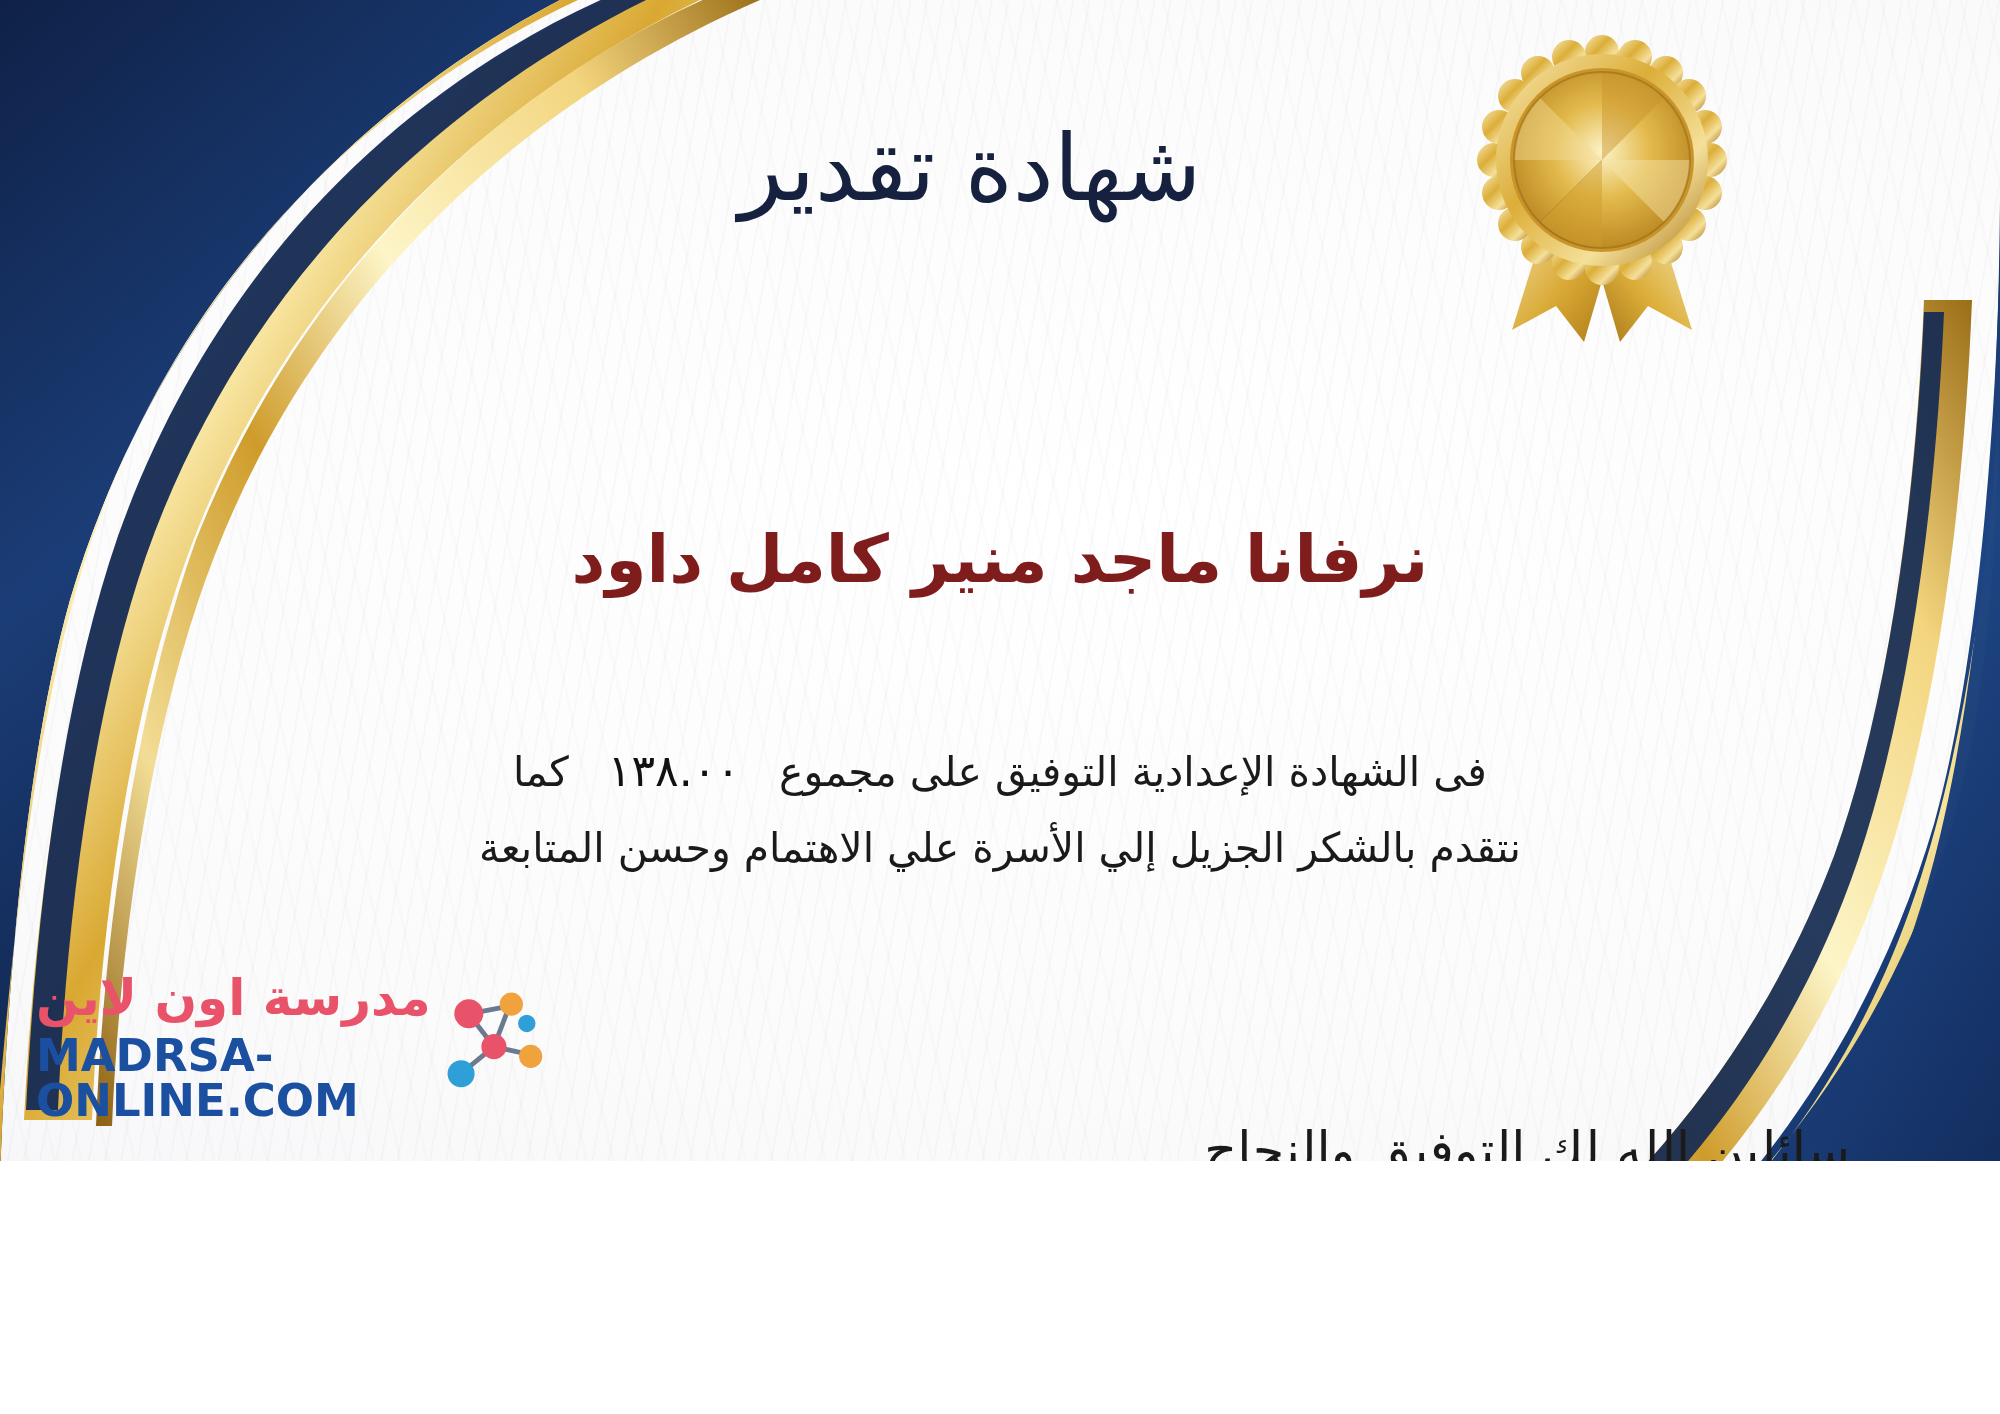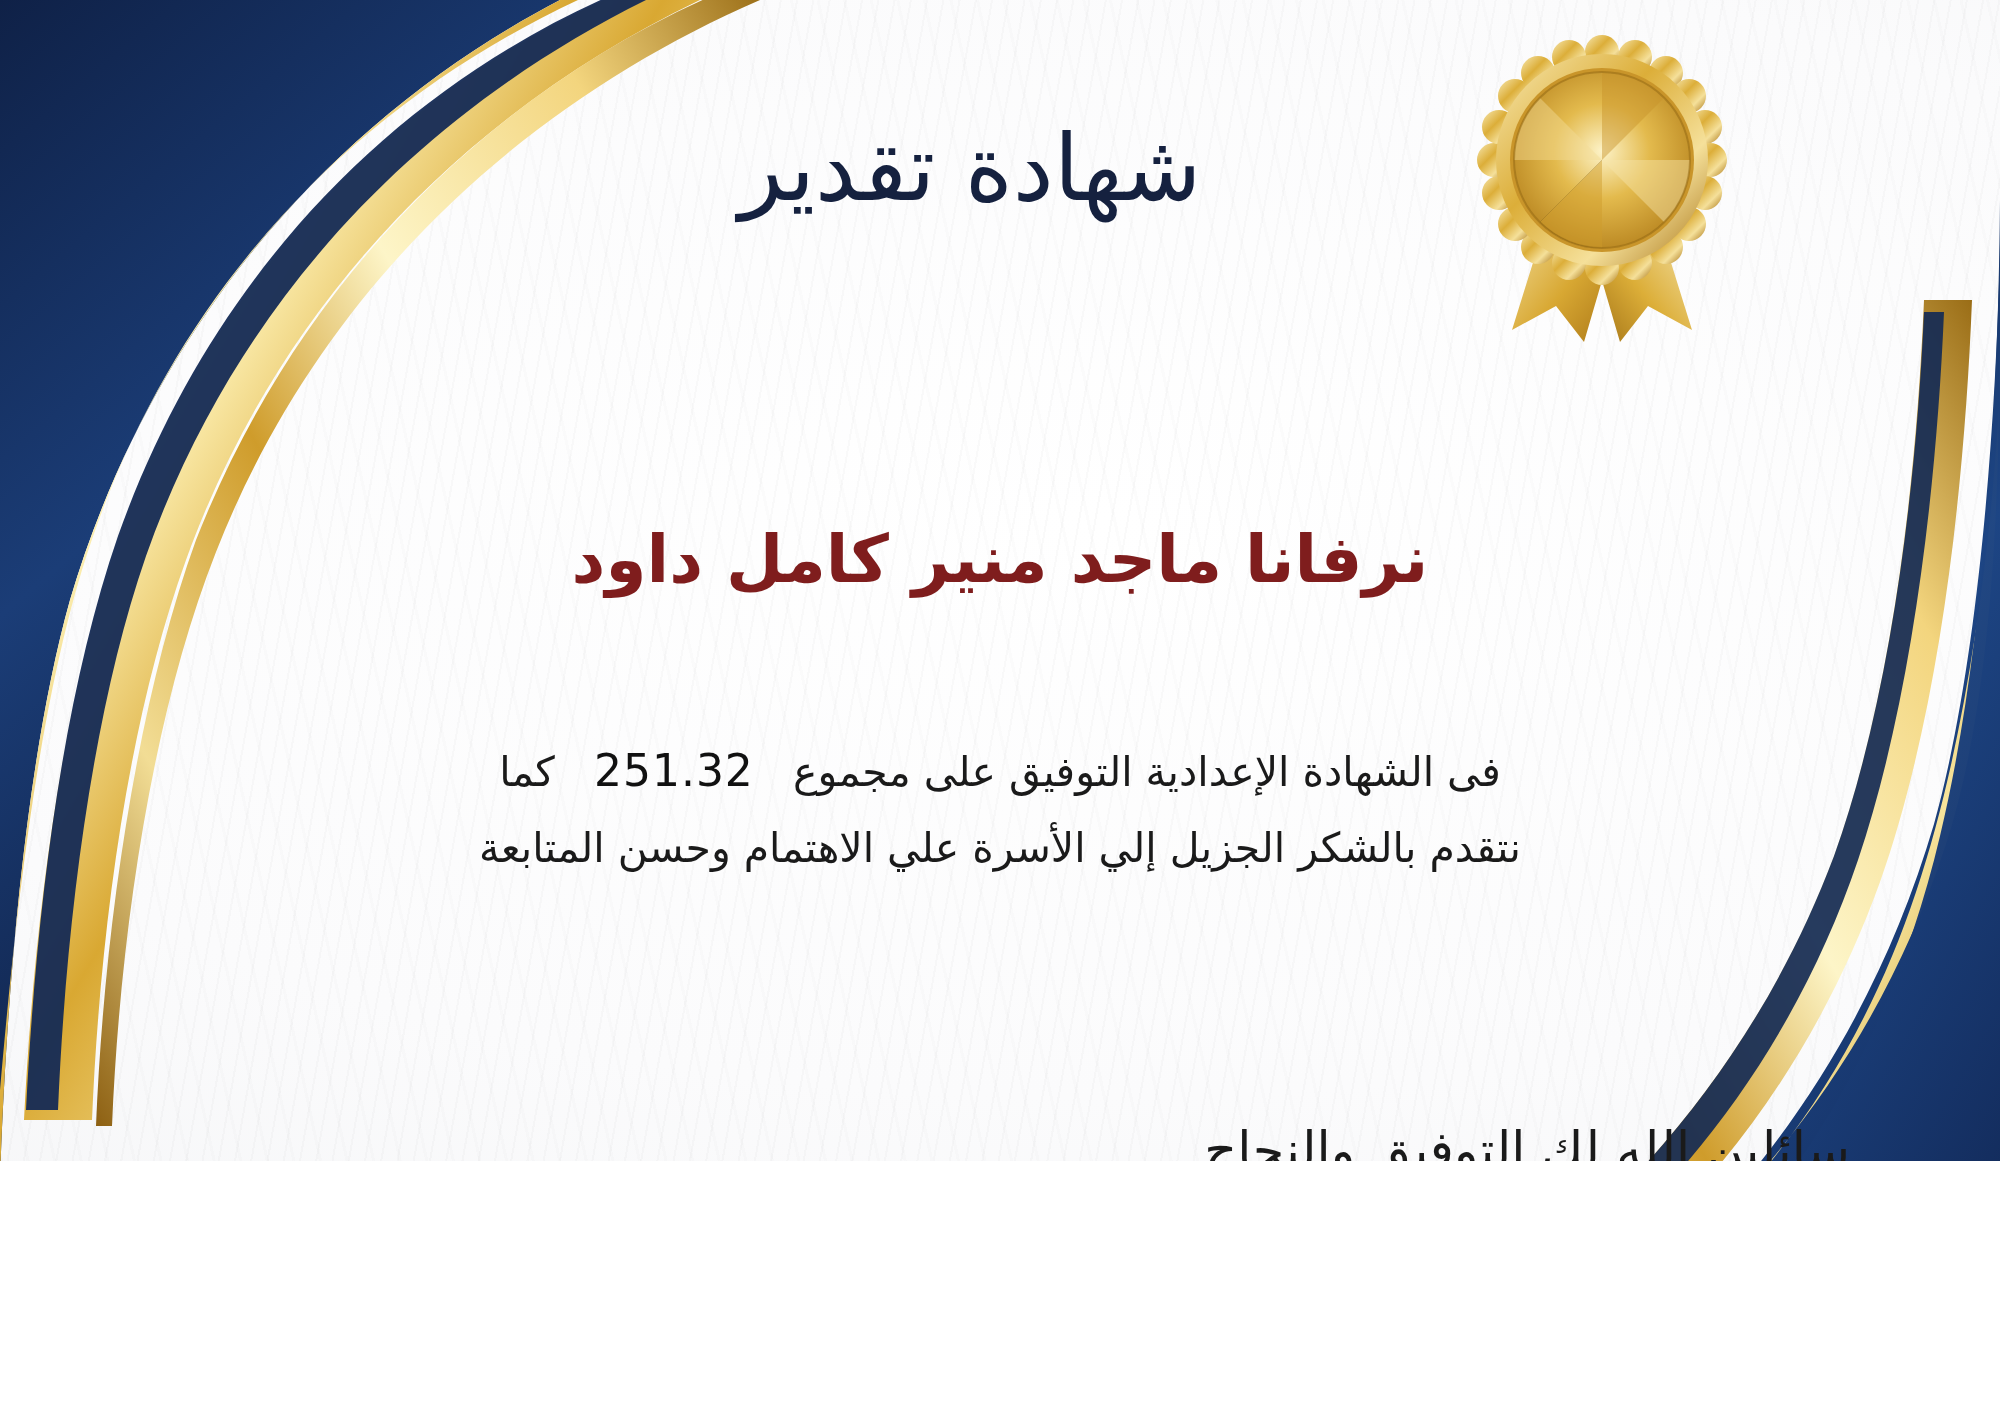--- a/index.html
+++ b/index.html
@@ -293,23 +293,40 @@
 
   <div class="content">
 
     <div class="cert-title">شهادة تقدير</div>
 
     <div class="student-name">نرفانا ماجد منير كامل داود</div>
 
     <div class="body-text">
       <div>
         <span>فى الشهادة الإعدادية التوفيق على مجموع</span>
-        <span class="score">251.32</span>
+        <span class="score">١٣٨.٠٠</span>
         <span>كما</span>
       </div>
       <div>نتقدم  بالشكر الجزيل إلي الأسرة علي الاهتمام وحسن المتابعة</div>
     </div>
 
     <div class="closing-text">سائلين الله لك التوفيق  والنجاح</div>
   </div>
 
+  <div class="brand">
+    <div class="brand-ar">مدرسة اون لاين</div>
+    <div class="brand-url">MADRSA-ONLINE.COM</div>
+    <svg class="brand-mark" viewBox="0 0 120 120" xmlns="http://www.w3.org/2000/svg">
+      <line x1="36" y1="36" x2="78" y2="28" stroke="#6b7a8f" stroke-width="5"></line>
+      <line x1="36" y1="36" x2="62" y2="70" stroke="#6b7a8f" stroke-width="5"></line>
+      <line x1="78" y1="28" x2="62" y2="70" stroke="#6b7a8f" stroke-width="5"></line>
+      <line x1="62" y1="70" x2="98" y2="78" stroke="#6b7a8f" stroke-width="5"></line>
+      <line x1="62" y1="70" x2="30" y2="96" stroke="#6b7a8f" stroke-width="5"></line>
+      <circle cx="36" cy="36" r="15" fill="#e8536a"></circle>
+      <circle cx="80" cy="26" r="12" fill="#f0a23c"></circle>
+      <circle cx="62" cy="70" r="13" fill="#e8536a"></circle>
+      <circle cx="100" cy="80" r="12" fill="#f0a23c"></circle>
+      <circle cx="28" cy="98" r="14" fill="#2f9fd8"></circle>
+      <circle cx="96" cy="46" r="9" fill="#2f9fd8"></circle>
+    </svg>
+  </div>
 
 </div>
 
 </body></html>

